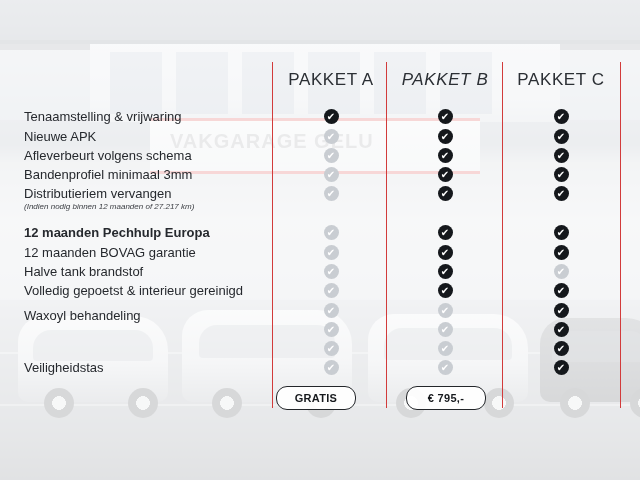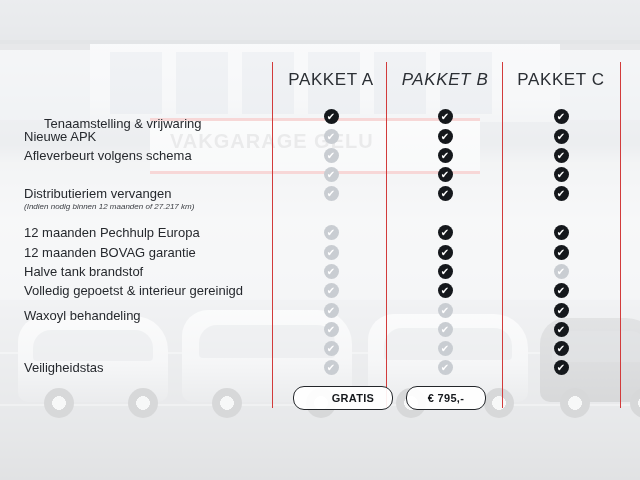--- a/index.html
+++ b/index.html
@@ -240,41 +240,42 @@
   <div class="overlay"></div>
 
   <div class="table" id="table-root">
       <div class="col-divider" style="left: 272px; background: rgb(210, 59, 59);"></div>
       <div class="col-divider" style="left: 386px; background: rgb(210, 59, 59);"></div>
       <div class="col-divider" style="left: 502px; background: rgb(210, 59, 59);"></div>
       <div class="col-divider" style="left: 620px; background: rgb(210, 59, 59);"></div>
       <div class="pkg-head" style="left: 272px;">PAKKET A</div>
       <div class="pkg-head" style="left: 386px; font-style: italic;">PAKKET B</div>
       <div class="pkg-head" style="left: 502px;">PAKKET C</div>
-      <div class="row-label" style="top: 116px; margin-left: 20px;">Tenaamstelling &amp; vrijwaring</div>
+      <div class="row-label" style="top: 109px;">Tenaamstelling &amp; vrijwaring</div>
       <div class="chk" style="left: 323.5px; top: 108.5px;">✔</div>
       <div class="chk" style="left: 437.5px; top: 108.5px;">✔</div>
       <div class="chk" style="left: 553.5px; top: 108.5px;">✔</div>
       <div class="row-label" style="top: 129px;">Nieuwe APK</div>
       <div class="chk off" style="left: 323.5px; top: 128.5px;">✔</div>
       <div class="chk" style="left: 437.5px; top: 128.5px;">✔</div>
       <div class="chk" style="left: 553.5px; top: 128.5px;">✔</div>
       <div class="row-label" style="top: 148px;">Afleverbeurt volgens schema</div>
       <div class="chk off" style="left: 323.5px; top: 147.5px;">✔</div>
       <div class="chk" style="left: 437.5px; top: 147.5px;">✔</div>
       <div class="chk" style="left: 553.5px; top: 147.5px;">✔</div>
+      <div class="row-label" style="top: 167px;">Bandenprofiel minimaal 3mm</div>
       <div class="chk off" style="left: 323.5px; top: 166.5px;">✔</div>
       <div class="chk" style="left: 437.5px; top: 166.5px;">✔</div>
       <div class="chk" style="left: 553.5px; top: 166.5px;">✔</div>
       <div class="row-label" style="top: 186px;">Distributieriem vervangen</div>
       <div class="row-note" style="top: 202px;">(Indien nodig binnen 12 maanden of 27.217 km)</div>
       <div class="chk off" style="left: 323.5px; top: 185.5px;">✔</div>
       <div class="chk" style="left: 437.5px; top: 185.5px;">✔</div>
       <div class="chk" style="left: 553.5px; top: 185.5px;">✔</div>
-      <div class="row-label" style="top: 225px;">12 maanden Pechhulp Europa</div>
+      <div class="row-label" style="top: 225px; font-weight: bold;">12 maanden Pechhulp Europa</div>
       <div class="chk off" style="left: 323.5px; top: 224.5px;">✔</div>
       <div class="chk" style="left: 437.5px; top: 224.5px;">✔</div>
       <div class="chk" style="left: 553.5px; top: 224.5px;">✔</div>
       <div class="row-label" style="top: 245px;">12 maanden BOVAG garantie</div>
       <div class="chk off" style="left: 323.5px; top: 244.5px;">✔</div>
       <div class="chk" style="left: 437.5px; top: 244.5px;">✔</div>
       <div class="chk" style="left: 553.5px; top: 244.5px;">✔</div>
       <div class="row-label" style="top: 264px;">Halve tank brandstof</div>
       <div class="chk off" style="left: 323.5px; top: 263.5px;">✔</div>
       <div class="chk" style="left: 437.5px; top: 263.5px;">✔</div>
@@ -290,17 +291,17 @@
       <div class="chk off" style="left: 323.5px; top: 321.5px;">✔</div>
       <div class="chk off" style="left: 437.5px; top: 321.5px;">✔</div>
       <div class="chk" style="left: 553.5px; top: 321.5px;">✔</div>
       <div class="chk off" style="left: 323.5px; top: 340.5px;">✔</div>
       <div class="chk off" style="left: 437.5px; top: 340.5px;">✔</div>
       <div class="chk" style="left: 553.5px; top: 340.5px;">✔</div>
       <div class="row-label" style="top: 360px;">Veiligheidstas</div>
       <div class="chk off" style="left: 323.5px; top: 359.5px;">✔</div>
       <div class="chk off" style="left: 437.5px; top: 359.5px;">✔</div>
       <div class="chk" style="left: 553.5px; top: 359.5px;">✔</div>
-      <div class="price" style="left: 293px; padding-left: 20px;">GRATIS</div>
+      <div class="price" style="left: 276px;">GRATIS</div>
       <div class="price" style="left: 406px;">€ 795,-</div>
     </div>
 
 </div>
 
 </body></html>

